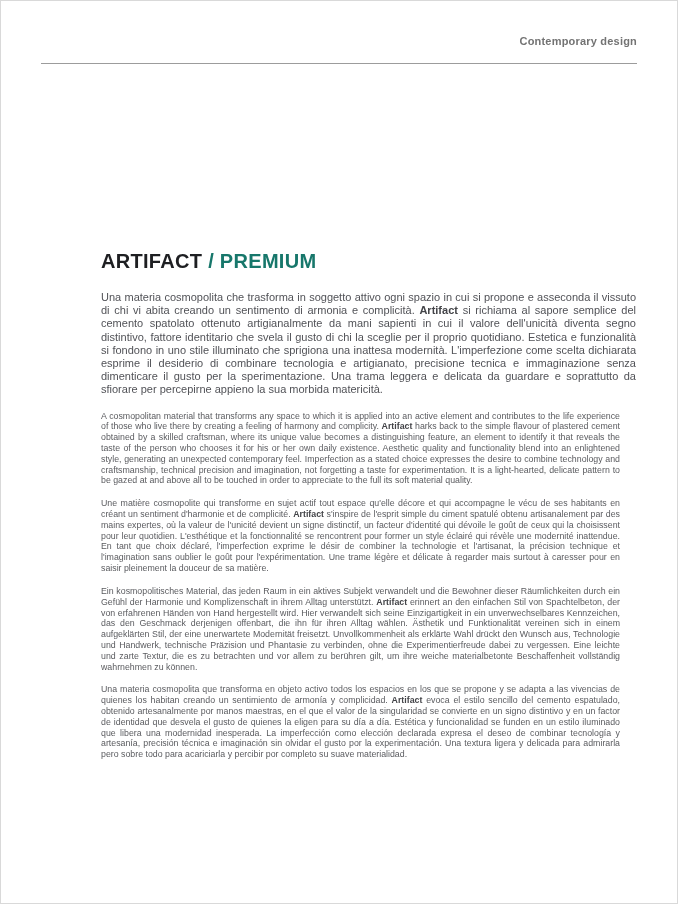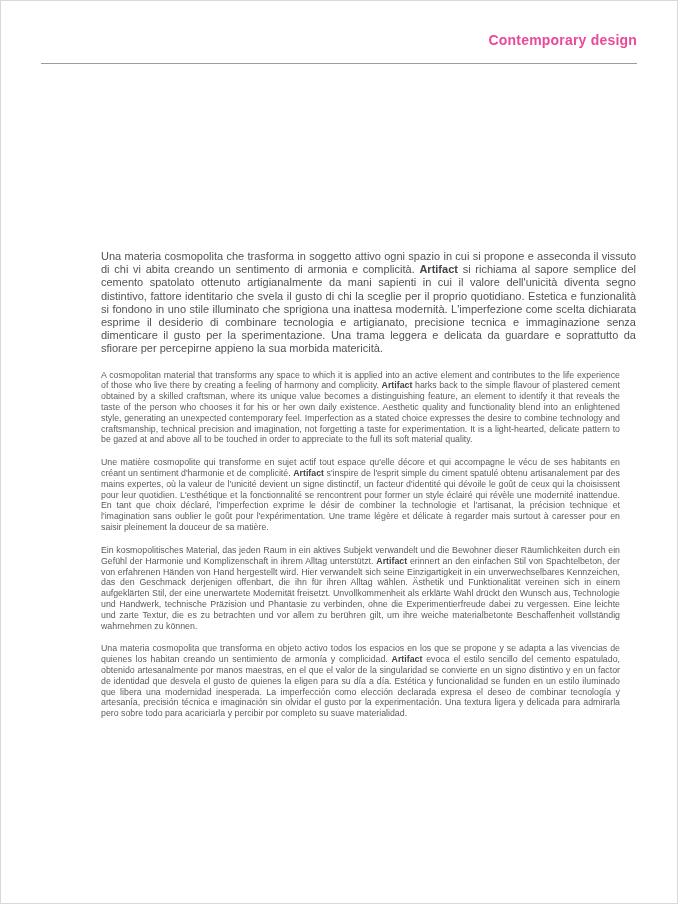--- a/index.html
+++ b/index.html
@@ -15,23 +15,23 @@
     background: #ffffff;
     border: 1px solid #d9d9d9;
     font-family: "Liberation Sans", "DejaVu Sans", sans-serif;
     overflow: hidden;
   }
   .header {
     margin: 30px 40px 0 40px;
     text-align: right;
   }
   .header-title {
-    font-size: 14px;
+    font-size: 11px;
     font-weight: 700;
-    color: #ec4899;
+    color: #737373;
     letter-spacing: 0.2px;
   }
   .rule {
     margin: 14px 40px 0 40px;
     border: none;
     border-top: 1px solid #9c9c9c;
     height: 0;
   }
   .content {
     margin: 186px 41px 0 100px;
@@ -71,20 +71,21 @@
 <div class="page">
 
   <div class="header">
     <span class="header-title">Contemporary design</span>
   </div>
 
   <hr class="rule">
 
   <div class="content">
 
+    <h1 class="product-title"><span>ARTIFACT</span><span class="accent"> / </span><span class="accent">PREMIUM</span></h1>
 
     <p class="lead"><span>Una materia cosmopolita che trasforma in soggetto attivo ogni spazio in cui si propone e asseconda il vissuto di chi vi abita creando un sentimento di armonia e complicità. </span><strong>Artifact</strong><span> si richiama al sapore semplice del cemento spatolato ottenuto artigianalmente da mani sapienti in cui il valore dell'unicità diventa segno distintivo, fattore identitario che svela il gusto di chi la sceglie per il proprio quotidiano. Estetica e funzionalità si fondono in uno stile illuminato che sprigiona una inattesa modernità. L'imperfezione come scelta dichiarata esprime il desiderio di combinare tecnologia e artigianato, precisione tecnica e immaginazione senza dimenticare il gusto per la sperimentazione. Una trama leggera e delicata da guardare e soprattutto da sfiorare per percepirne appieno la sua morbida matericità.</span></p>
 
     <p class="small"><span>A cosmopolitan material that transforms any space to which it is applied into an active element and contributes to the life experience of those who live there by creating a feeling of harmony and complicity. </span><strong>Artifact</strong><span> harks back to the simple flavour of plastered cement obtained by a skilled craftsman, where its unique value becomes a distinguishing feature, an element to identify it that reveals the taste of the person who chooses it for his or her own daily existence. Aesthetic quality and functionality blend into an enlightened style, generating an unexpected contemporary feel. Imperfection as a stated choice expresses the desire to combine technology and craftsmanship, technical precision and imagination, not forgetting a taste for experimentation. It is a light-hearted, delicate pattern to be gazed at and above all to be touched in order to appreciate to the full its soft material quality.</span></p>
 
     <p class="small"><span>Une matière cosmopolite qui transforme en sujet actif tout espace qu'elle décore et qui accompagne le vécu de ses habitants en créant un sentiment d'harmonie et de complicité. </span><strong>Artifact</strong><span> s'inspire de l'esprit simple du ciment spatulé obtenu artisanalement par des mains expertes, où la valeur de l'unicité devient un signe distinctif, un facteur d'identité qui dévoile le goût de ceux qui la choisissent pour leur quotidien. L'esthétique et la fonctionnalité se rencontrent pour former un style éclairé qui révèle une modernité inattendue. En tant que choix déclaré, l'imperfection exprime le désir de combiner la technologie et l'artisanat, la précision technique et l'imagination sans oublier le goût pour l'expérimentation. Une trame légère et délicate à regarder mais surtout à caresser pour en saisir pleinement la douceur de sa matière.</span></p>
 
     <p class="small"><span>Ein kosmopolitisches Material, das jeden Raum in ein aktives Subjekt verwandelt und die Bewohner dieser Räumlichkeiten durch ein Gefühl der Harmonie und Komplizenschaft in ihrem Alltag unterstützt. </span><strong>Artifact</strong><span> erinnert an den einfachen Stil von Spachtelbeton, der von erfahrenen Händen von Hand hergestellt wird. Hier verwandelt sich seine Einzigartigkeit in ein unverwechselbares Kennzeichen, das den Geschmack derjenigen offenbart, die ihn für ihren Alltag wählen. Ästhetik und Funktionalität vereinen sich in einem aufgeklärten Stil, der eine unerwartete Modernität freisetzt. Unvollkommenheit als erklärte Wahl drückt den Wunsch aus, Technologie und Handwerk, technische Präzision und Phantasie zu verbinden, ohne die Experimentierfreude dabei zu vergessen. Eine leichte und zarte Textur, die es zu betrachten und vor allem zu berühren gilt, um ihre weiche materialbetonte Beschaffenheit vollständig wahrnehmen zu können.</span></p>
 
     <p class="small"><span>Una materia cosmopolita que transforma en objeto activo todos los espacios en los que se propone y se adapta a las vivencias de quienes los habitan creando un sentimiento de armonía y complicidad. </span><strong>Artifact</strong><span> evoca el estilo sencillo del cemento espatulado, obtenido artesanalmente por manos maestras, en el que el valor de la singularidad se convierte en un signo distintivo y en un factor de identidad que desvela el gusto de quienes la eligen para su día a día. Estética y funcionalidad se funden en un estilo iluminado que libera una modernidad inesperada. La imperfección como elección declarada expresa el deseo de combinar tecnología y artesanía, precisión técnica e imaginación sin olvidar el gusto por la experimentación. Una textura ligera y delicada para admirarla pero sobre todo para acariciarla y percibir por completo su suave materialidad.</span></p>

